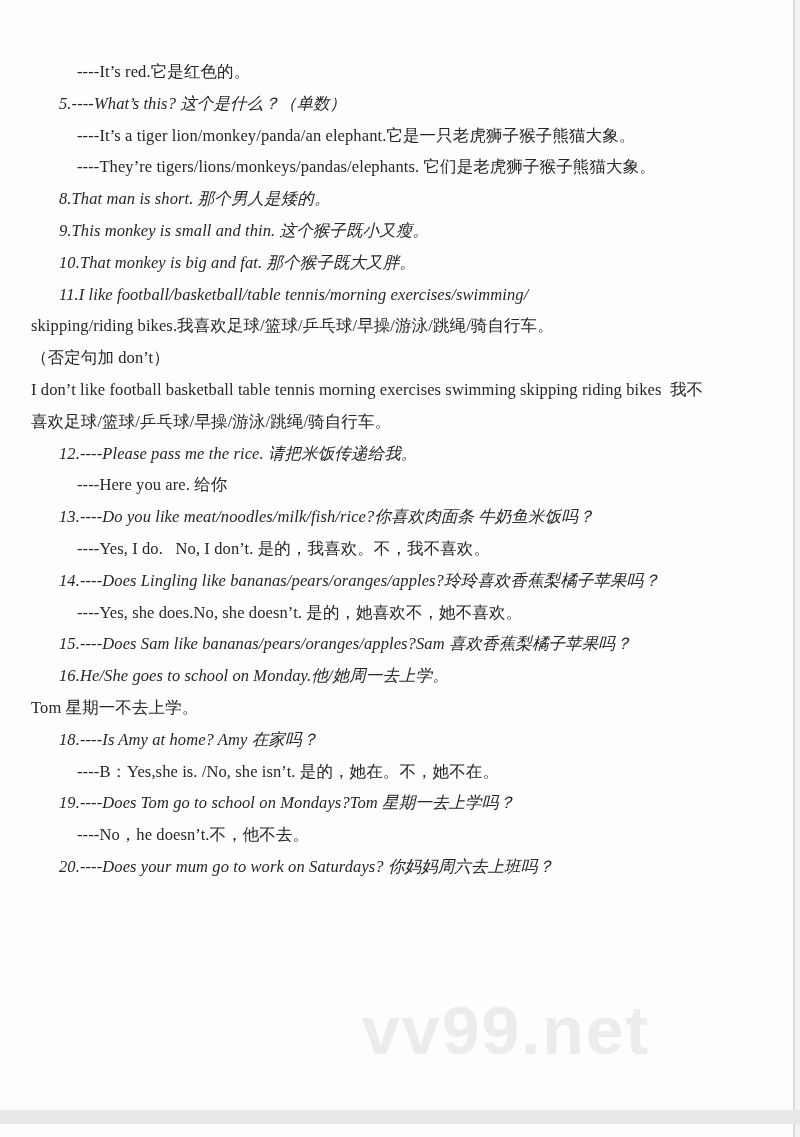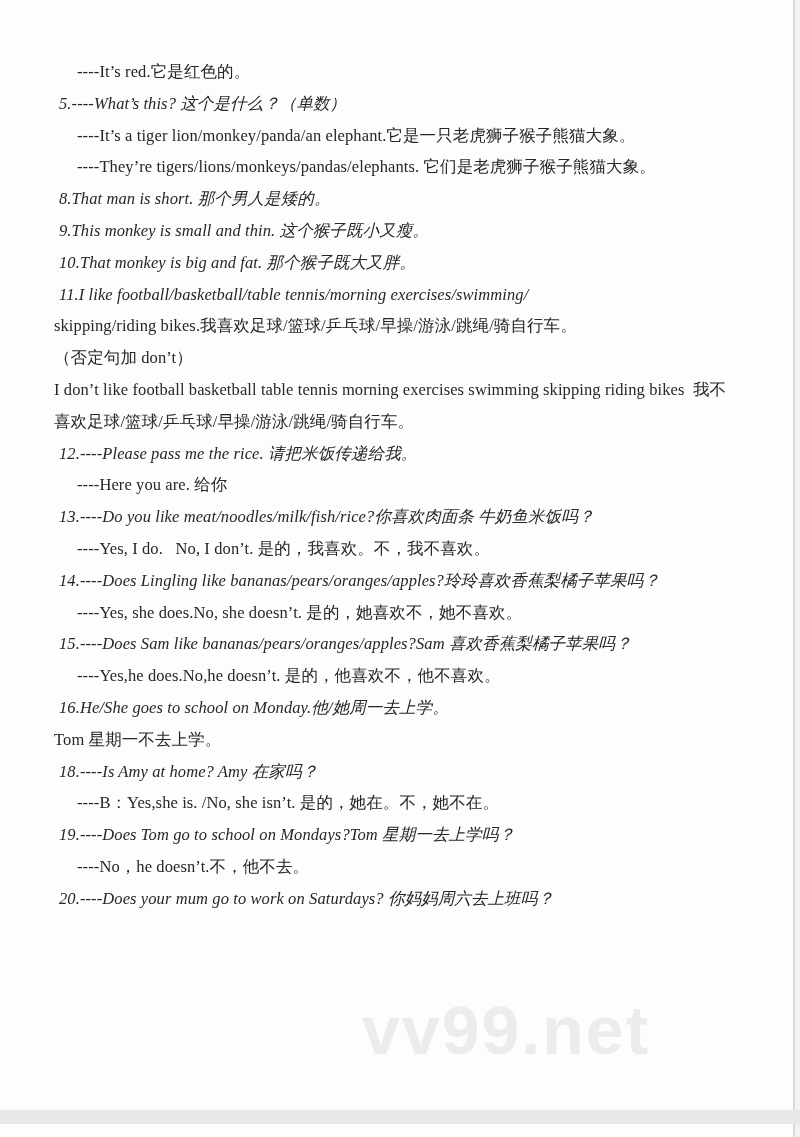--- a/index.html
+++ b/index.html
@@ -31,21 +31,21 @@
     margin: 0;
     height: 31.8px;
     line-height: 31.8px;
     font-size: 16.5px;
     color: #262626;
     white-space: pre;
     letter-spacing: 0.1px;
   }
   .line.num   { padding-left: 59px; font-style: italic; }
   .line.reply { padding-left: 77px; }
-  .line.cont  { padding-left: 54px; }
+  .line.cont  { padding-left: 31px; }
   .watermark {
     position: absolute;
     left: 362px;
     top: 990px;
     z-index: 1;
     font-family: "Liberation Sans", sans-serif;
     font-weight: bold;
     font-size: 68px;
     line-height: 80px;
     letter-spacing: 2px;
@@ -82,21 +82,20 @@
       <p class="line cont">（否定句加 don’t）</p>
       <p class="line cont">I don’t like football basketball table tennis morning exercises swimming skipping riding bikes  我不</p>
       <p class="line cont">喜欢足球/篮球/乒乓球/早操/游泳/跳绳/骑自行车。</p>
       <p class="line num">12.----Please pass me the rice. 请把米饭传递给我。</p>
       <p class="line reply">----Here you are. 给你</p>
       <p class="line num">13.----Do you like meat/noodles/milk/fish/rice?你喜欢肉面条 牛奶鱼米饭吗？</p>
       <p class="line reply">----Yes, I do.   No, I don’t. 是的，我喜欢。不，我不喜欢。</p>
       <p class="line num">14.----Does Lingling like bananas/pears/oranges/apples?玲玲喜欢香蕉梨橘子苹果吗？</p>
       <p class="line reply">----Yes, she does.No, she doesn’t. 是的，她喜欢不，她不喜欢。</p>
       <p class="line num">15.----Does Sam like bananas/pears/oranges/apples?Sam 喜欢香蕉梨橘子苹果吗？</p>
-      <p class="line reply">----Yes,he does.No,he doesn’t. 是的，他喜欢不，他不喜欢。</p>
       <p class="line num">16.He/She goes to school on Monday.他/她周一去上学。</p>
       <p class="line cont">Tom 星期一不去上学。</p>
       <p class="line num">18.----Is Amy at home? Amy 在家吗？</p>
       <p class="line reply">----B：Yes,she is. /No, she isn’t. 是的，她在。不，她不在。</p>
       <p class="line num">19.----Does Tom go to school on Mondays?Tom 星期一去上学吗？</p>
       <p class="line reply">----No，he doesn’t.不，他不去。</p>
       <p class="line num">20.----Does your mum go to work on Saturdays? 你妈妈周六去上班吗？</p>
     </div>
   <div class="watermark">vv99.net</div>
 </div>

